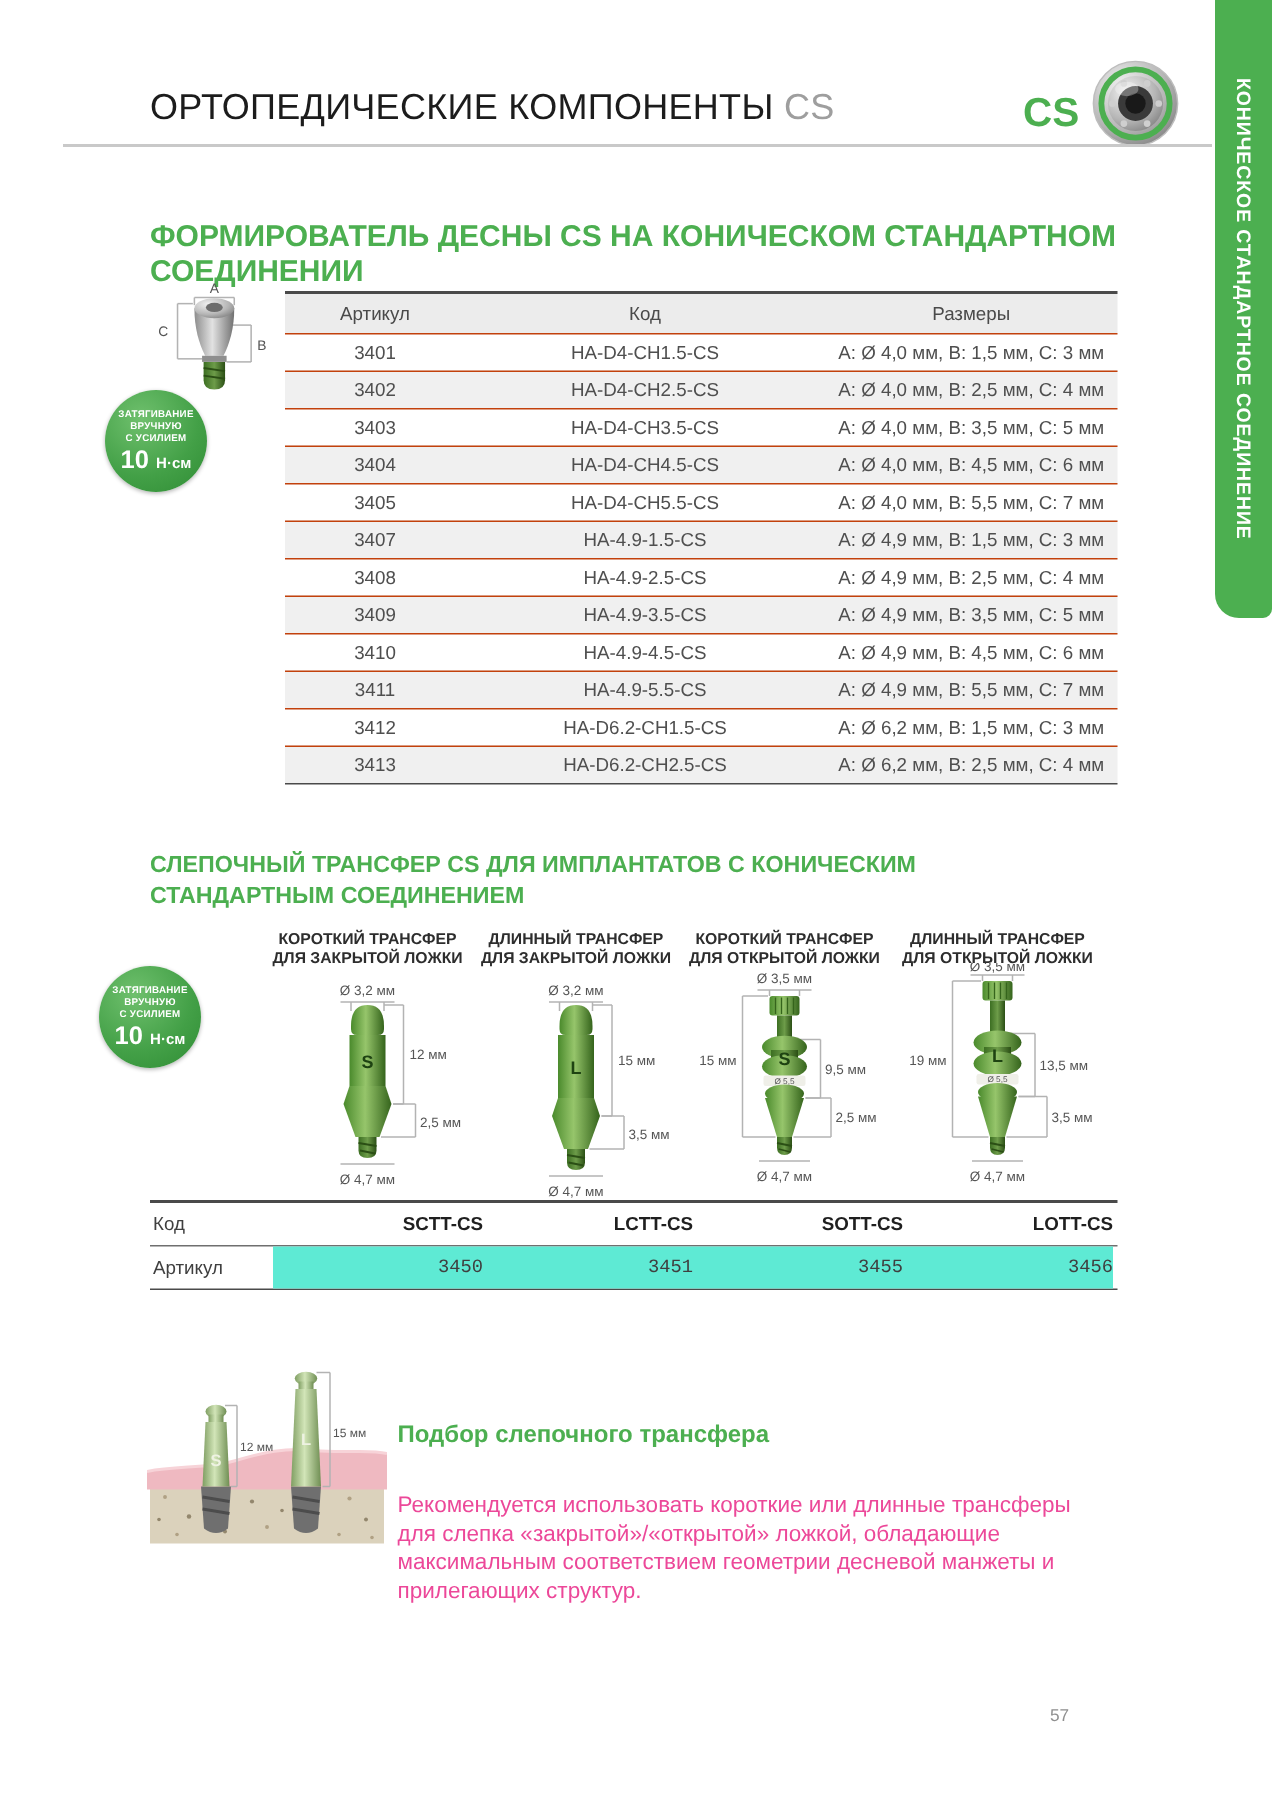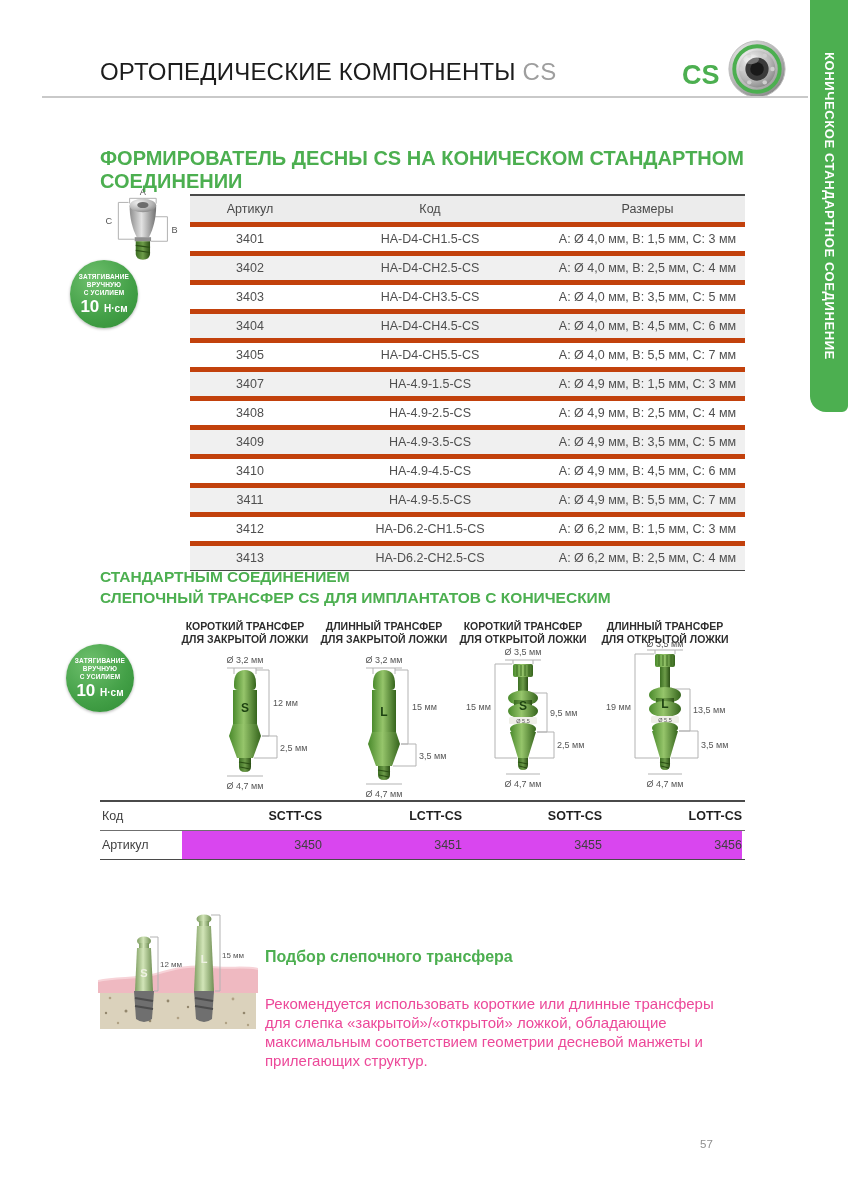--- a/index.html
+++ b/index.html
@@ -33,21 +33,21 @@
   .badge .b-unit{font-size:10px;font-weight:bold;}
   .badge1{left:70px;top:260px;}
   .badge2{left:66px;top:644px;}
 
   .diagram{position:absolute;left:102px;top:188px;width:92px;height:82px;}
 
   
   .table1{position:absolute;left:190px;top:194px;width:555px;font-size:12.5px;color:#4f4f4f;
           border-top:2px solid #4a4a4a;border-bottom:1px solid #4a4a4a;}
   .table1 > div{display:flex;height:24px;line-height:24px;}
-  .table1 > div + div{border-top:5px solid #c2410c;}
+  .table1 > div + div{border-top:1px solid #c2410c;}
   .t1-head{height:26px !important;line-height:26px !important;background:#ececec;color:#4a4a4a;}
   .table1 > div:nth-child(odd):not(:first-child){background:#f0f0f0;}
   .t1c1{width:120px;text-align:center;}
   .t1c2{width:240px;text-align:center;}
   .t1c3{flex:1;text-align:center;}
 
   
   .tcol-title{position:absolute;top:620px;width:160px;text-align:center;font-size:10.5px;
               font-weight:bold;color:#2d2d2d;line-height:13px;}
   .tct1{left:165px;} .tct2{left:304px;} .tct3{left:443px;} .tct4{left:585px;}
@@ -64,21 +64,21 @@
   svg .letter-p{font-size:11px;font-weight:bold;fill:#eef2e2;font-family:"Liberation Sans",sans-serif;}
 
   
   .table2{position:absolute;left:100px;top:800px;width:645px;font-size:12.5px;color:#3f3f3f;
           border-top:2px solid #4a4a4a;border-bottom:1px solid #4a4a4a;}
   .t2-row{display:flex;height:28px;line-height:28px;}
   .t2-row + .t2-row{border-top:1px solid #6f6f6f;}
   .t2-label{width:80px;padding-left:2px;}
   .t2-cell{width:140px;text-align:right;}
   .t2-row.codes .t2-cell{font-weight:bold;color:#1f1f1f;}
-  .t2-row.articles .t2-cell{background:#d946ef;}
+  .t2-row.articles .t2-cell{background:#5eead4;font-family:Liberation Mono, monospace;}
 
   
   .gum-fig{position:absolute;left:98px;top:903px;width:160px;height:128px;}
   .sel-heading{position:absolute;left:265px;top:948px;font-size:16px;font-weight:bold;color:#4caf50;}
   .sel-text{position:absolute;left:265px;top:978px;width:458px;font-size:15px;color:#ec4899;line-height:19px;margin-top:16px;}
 
   .page-num{position:absolute;left:700px;top:1138px;font-size:11.5px;color:#8f8f8f;}
 </style>
 </head>
 <body>
@@ -239,22 +239,22 @@
         <div class="t1c3">A: Ø 6,2 мм, B: 1,5 мм, C: 3 мм</div>
       </div>
     <div>
         <div class="t1c1">3413</div>
         <div class="t1c2">HA-D6.2-CH2.5-CS</div>
         <div class="t1c3">A: Ø 6,2 мм, B: 2,5 мм, C: 4 мм</div>
       </div>
   </div>
 
   <div class="h2">
+    <div>СЛЕПОЧНЫЙ ТРАНСФЕР CS ДЛЯ ИМПЛАНТАТОВ С КОНИЧЕСКИМ</div>
     <div>СТАНДАРТНЫМ СОЕДИНЕНИЕМ</div>
-    <div>СЛЕПОЧНЫЙ ТРАНСФЕР CS ДЛЯ ИМПЛАНТАТОВ С КОНИЧЕСКИМ</div>
   </div>
 
   <div class="badge badge2">
     <div class="b-l">ЗАТЯГИВАНИЕ</div>
     <div class="b-l">ВРУЧНУЮ</div>
     <div class="b-l">С УСИЛИЕМ</div>
     <div class="b-value"><span>10</span>
       <span class="b-unit">Н·см</span></div>
   </div>
 

